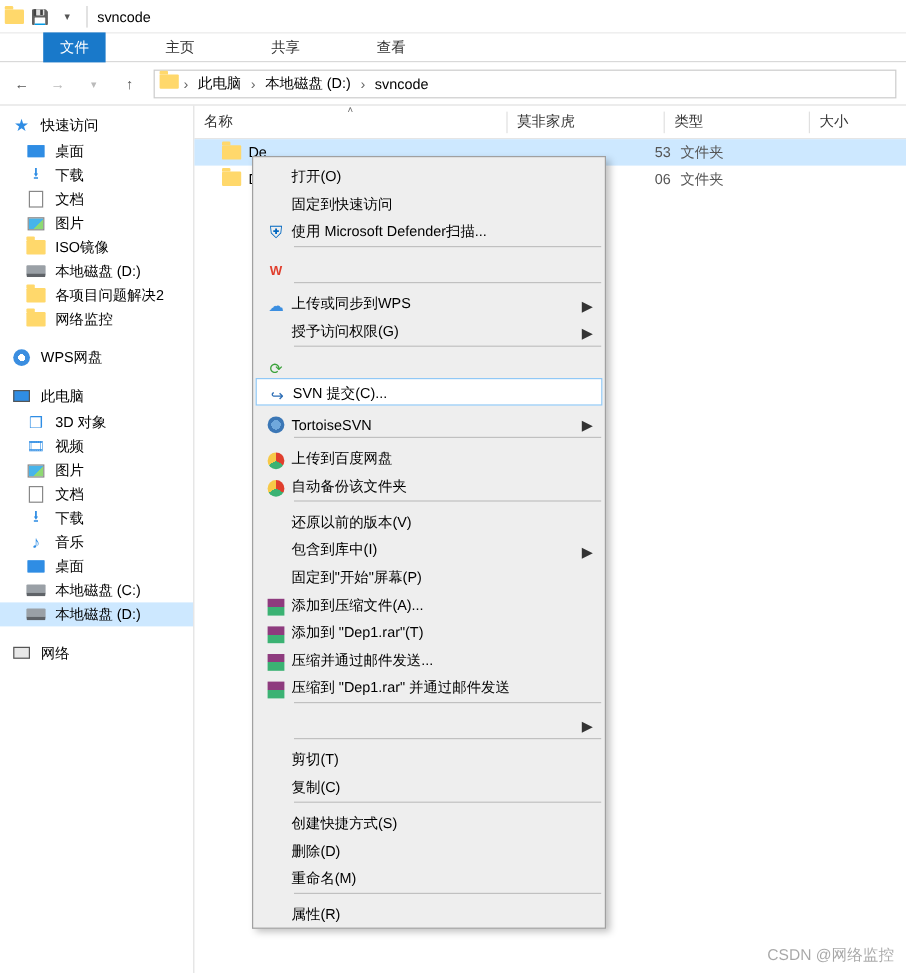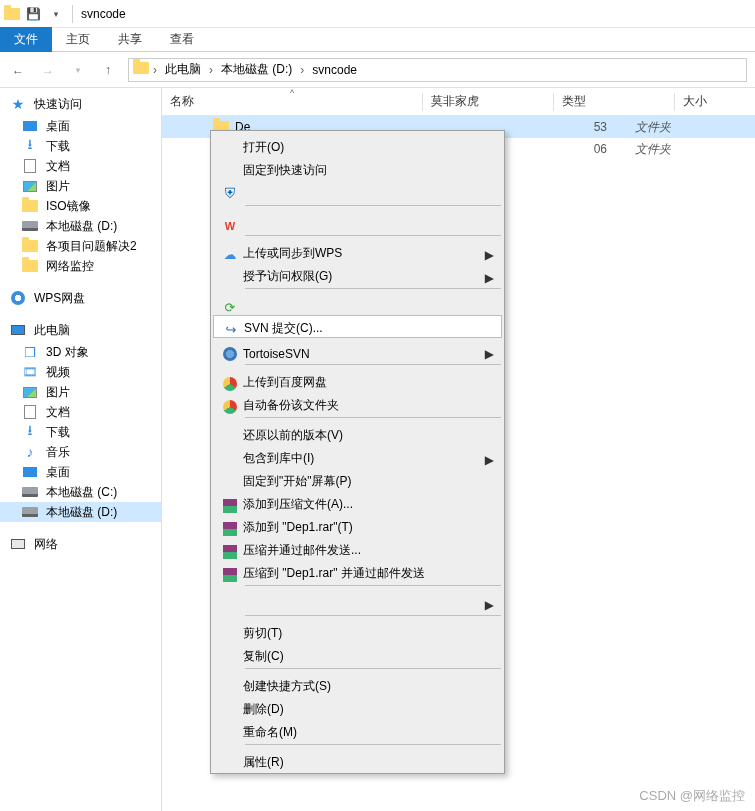--- a/index.html
+++ b/index.html
@@ -3,21 +3,21 @@
 <meta charset="utf-8">
 <style>
 * { margin: 0; padding: 0; box-sizing: border-box; font-family: "Microsoft YaHei", "Segoe UI", sans-serif; font-size: 12px; }
 body { width: 755px; height: 811px; background: #fff; overflow: hidden; position: relative; }
 
 .titlebar { height: 28px; display: flex; align-items: center; padding: 0 4px; background: #fff; border-bottom: 1px solid #e5e5e5; gap: 6px; }
 .titlebar .ico { width: 16px; height: 16px; display: flex; align-items: center; justify-content: center; }
 .titlebar .sep { width: 1px; height: 18px; background: #d0d0d0; margin: 0 2px; }
 
 .ribbon-tabs { height: 24px; display: flex; align-items: center; background: #fff; border-bottom: 1px solid #d0d0d0; }
-.ribbon-tab { padding: 4px 14px; color: #333; cursor: pointer; }
+.ribbon-tab { padding: 4px 14px; color: #333; cursor: pointer; margin-left: 36px; }
 .ribbon-tab.file { background: #1979ca; color: #fff; }
 
 .navbar { height: 36px; display: flex; align-items: center; padding: 0 8px; gap: 10px; background: #fff; border-bottom: 1px solid #e0e0e0; }
 .nav-btn { width: 20px; height: 20px; display: flex; align-items: center; justify-content: center; color: #555; cursor: pointer; }
 .nav-btn.disabled { color: #bbb; }
 .breadcrumb { flex: 1; display: flex; align-items: center; height: 24px; border: 1px solid #ccc; background: #fff; padding: 0 4px; gap: 4px; }
 .breadcrumb .crumb { padding: 0 4px; cursor: pointer; }
 .breadcrumb .chev { color: #666; }
 
 .content { display: flex; height: calc(100% - 88px); }
@@ -29,25 +29,25 @@
 .side-item .iconslot { width: 16px; height: 16px; display: flex; align-items: center; justify-content: center; flex-shrink: 0; }
 
 .main { flex: 1; display: flex; flex-direction: column; position: relative; }
 .cols { display: flex; height: 28px; border-bottom: 1px solid #e5e5e5; align-items: center; }
 .col { padding: 4px 8px; color: #333; cursor: pointer; position: relative; }
 .col1 { width: 260px; } .col2 { width: 130px; } .col3 { width: 120px; } .col4 { width: 80px; font-family: Liberation Serif, serif; }
 .sort-ind { position: absolute; top: -2px; left: 50%; transform: translateX(-50%); color: #666; font-size: 8px; }
 .colsep { width: 1px; height: 18px; background: #e0e0e0; }
 
 .filelist { flex: 1; position: relative; }
-.row { display: flex; align-items: center; height: 22px; padding-left: 6px; gap: 20px; justify-content: flex-end; }
+.row { display: flex; align-items: center; height: 22px; padding-left: 23px; gap: 0; }
 .row.sel { background: #cde8ff; }
 .row .cell1 { width: 252px; display: flex; align-items: center; gap: 6px; }
 .row .cell2 { width: 130px; color: #555; }
-.row .cell3 { width: 120px; color: #555; font-style: italic; }
+.row .cell3 { width: 120px; color: #555; }
 
 .ctxmenu { position: absolute; left: 210px; top: 130px; width: 295px; background: #eeeeee; border: 1px solid #a0a0a0; box-shadow: 3px 3px 6px rgba(0,0,0,0.25); padding: 2px; z-index: 100; }
 .mitem { display: flex; align-items: flex-end; height: 23px; padding: 0 26px 0 4px; cursor: pointer; position: relative; }
 .mitem.hl { background: #fff; border: 1px solid #90c8f6; }
 .mitem .miconslot { width: 26px; display: flex; justify-content: center; align-items: center; }
 .mitem .mlabel { flex: 1; }
 .mitem .msub { position: absolute; right: 8px; color: #333; }
 .msep { height: 1px; background: #c0c0c0; margin: 3px 1px 3px 32px; }
 
 .watermark { position: absolute; bottom: 6px; right: 10px; color: rgba(0,0,0,0.35); font-size: 13px; z-index: 200; }
@@ -288,20 +288,21 @@
       <span class="mlabel">打开(O)</span>
     </div>
     <div class="mitem">
       <span class="miconslot"></span>
       <span class="mlabel">固定到快速访问</span>
     </div>
     <div class="mitem">
       <span class="miconslot">
         <span class="shield-i">⛨</span>
       </span>
+      <span class="mlabel">使用 Microsoft Defender扫描...</span>
     </div>
     <div class="msep"></div>
     <div class="mitem">
       <span class="miconslot">
         <span class="wpspdf-i">W</span>
       </span>
     </div>
     <div class="msep"></div>
     <div class="mitem">
       <span class="miconslot">

